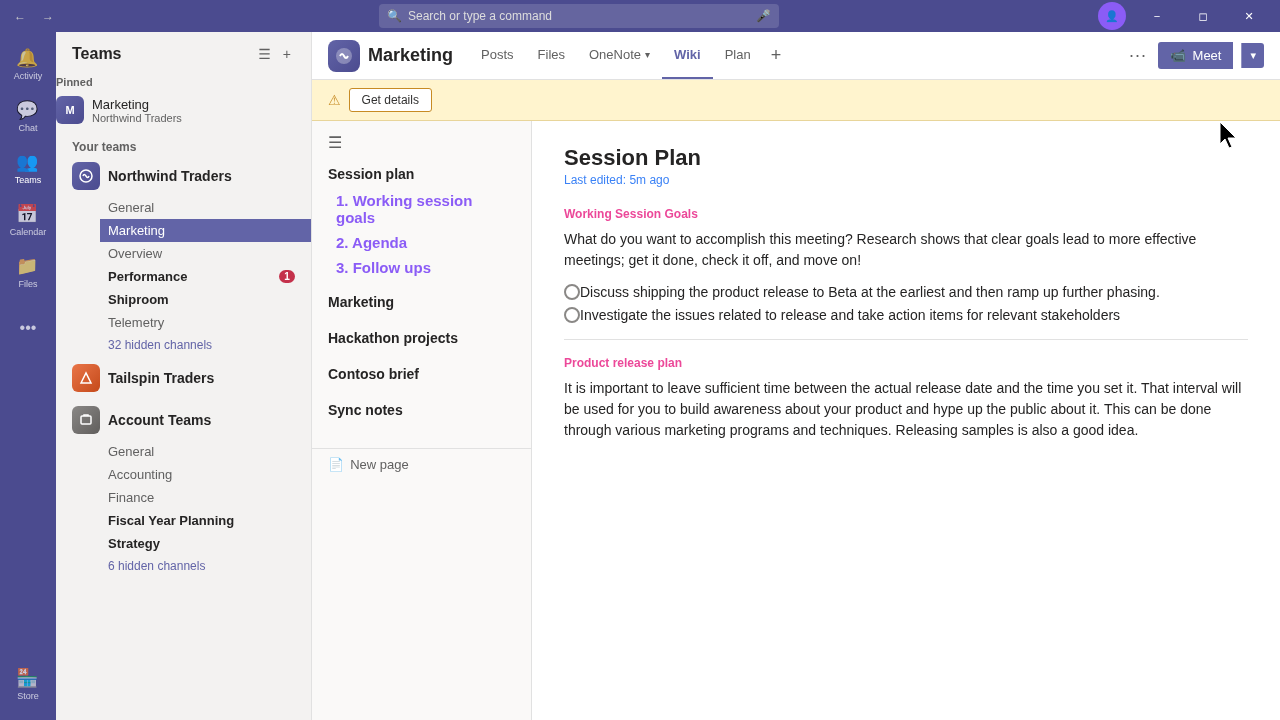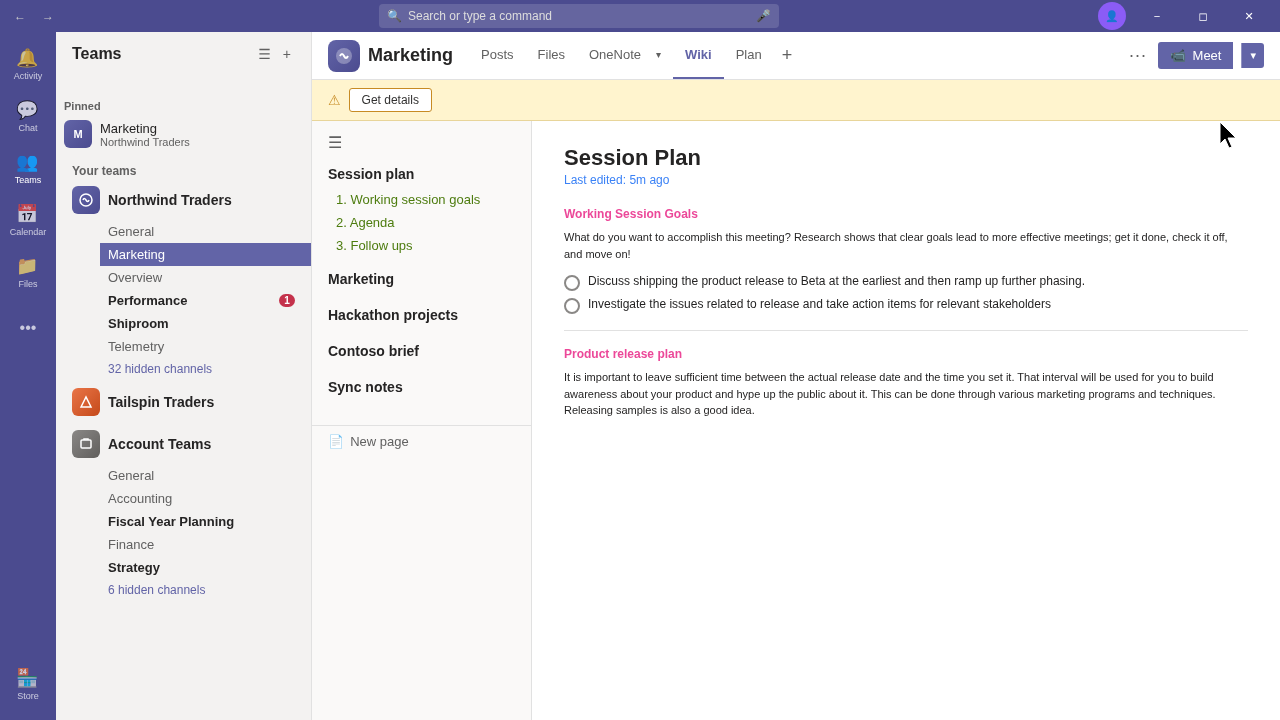--- a/index.html
+++ b/index.html
@@ -58,21 +58,21 @@
       flex-shrink: 0;
       overflow-y: auto;
       border-right: 1px solid #e1e1e1;
     }
     .sidebar-header {
       display: flex; align-items: center; justify-content: space-between;
       padding: 12px 16px 8px; font-size: 16px; font-weight: 600; color: #252424;
     }
     .sidebar-header-actions { display: flex; gap: 4px; }
     .icon-btn { background: none; border: none; cursor: pointer; padding: 2px 4px; color: #616161; font-size: 14px; border-radius: 3px; }
-    .pinned-section { padding: 4px 8px 8px; margin-top: 24px; }
+    .pinned-section { padding: 4px 0 8px; }
     .pinned-label { font-size: 11px; color: #616161; font-weight: 600; margin-bottom: 4px; }
     .pinned-item { display: flex; align-items: center; gap: 8px; padding: 4px 0; cursor: pointer; }
     .team-icon { width: 28px; height: 28px; border-radius: 6px; display: flex; align-items: center; justify-content: center; font-size: 11px; font-weight: 700; color: white; flex-shrink: 0; }
     .team-icon.purple { background: linear-gradient(135deg, #6264a7, #4b4b8f); }
     .pinned-name { font-size: 13px; color: #252424; }
     .pinned-sub { font-size: 11px; color: #616161; }
 
     .your-teams-label { font-size: 12px; color: #616161; font-weight: 600; padding: 4px 16px 2px; }
     .team-group { margin-bottom: 2px; }
     .team-row {
@@ -104,21 +104,21 @@
     }
     .channel-logo { width: 32px; height: 32px; border-radius: 8px; background: linear-gradient(135deg, #6264a7, #4b4b8f); display: flex; align-items: center; justify-content: center; margin-right: 8px; flex-shrink: 0; }
     .channel-logo svg { width: 20px; height: 20px; }
     .channel-title { font-size: 18px; font-weight: 700; color: #252424; margin-right: 16px; }
     .tab-list { display: flex; align-items: center; height: 100%; flex: 1; }
     .tab-item {
       padding: 17px 12px; height: 100%; display: flex; align-items: center; font-size: 13px;
       color: #616161; cursor: pointer; border-bottom: 2px solid transparent; position: relative;
     }
     .tab-item.active { color: #6264a7; border-bottom-color: #6264a7; font-weight: 600; }
-    .tab-item.onenote { display: flex; gap: 15px; }
+    .tab-item.onenote { display: flex; gap: 4px; }
     .tab-add { background: none; border: none; cursor: pointer; padding: 0 8px; color: #616161; font-size: 18px; }
     .header-actions { display: flex; align-items: center; gap: 8px; margin-left: auto; }
     .more-btn { background: none; border: none; cursor: pointer; color: #616161; font-size: 18px; padding: 4px; }
     .meet-btn { background: #6264a7; color: white; border: none; border-radius: 3px 0 0 3px; padding: 6px 12px; font-size: 13px; cursor: pointer; display: flex; align-items: center; gap: 6px; }
     .meet-dropdown { background: #6264a7; color: white; border: none; border-left: 1px solid rgba(255,255,255,0.3); border-radius: 0 3px 3px 0; padding: 6px 8px; cursor: pointer; font-size: 11px; }
 
     
     .warning-banner {
       background: #fff4ce; border-bottom: 1px solid #e8d59a;
       padding: 8px 16px; display: flex; align-items: center; gap: 8px;
@@ -133,32 +133,32 @@
 
     
     .wiki-sidebar {
       width: 220px; border-right: 1px solid #e1e1e1; background: #faf9f8;
       display: flex; flex-direction: column; overflow-y: auto; flex-shrink: 0;
     }
     .wiki-sidebar-header { padding: 12px 16px 8px; display: flex; align-items: center; gap: 8px; }
     .hamburger { background: none; border: none; cursor: pointer; color: #616161; font-size: 16px; }
     .wiki-section { margin-bottom: 8px; }
     .wiki-section-title { font-size: 14px; font-weight: 600; color: #252424; padding: 6px 16px; cursor: pointer; }
-    .wiki-section-item { font-size: 13px; color: #4d7c0f; padding: 4px 16px 4px 24px; cursor: pointer; }
+    .wiki-section-item { font-size: 15px; color: #8b5cf6; padding: 4px 16px 4px 24px; cursor: pointer; font-weight: bold; }
     .wiki-new-page { display: flex; align-items: center; gap: 6px; padding: 8px 16px; font-size: 13px; color: #616161; cursor: pointer; margin-top: auto; border-top: 1px solid #e1e1e1; }
 
     
     .wiki-main { flex: 1; overflow-y: auto; padding: 24px 32px; background: #fff; }
     .wiki-page-title { font-size: 22px; font-weight: 700; color: #252424; margin-bottom: 2px; }
     .wiki-last-edited { font-size: 12px; color: #3b82f6; margin-bottom: 20px; }
     .wiki-section-heading { font-size: 12px; font-weight: 700; color: #ec4899; margin-bottom: 8px; margin-top: 12px; }
     .wiki-divider { border: none; border-top: 1px solid #e1e1e1; margin: 16px 0; }
-    .wiki-para { font-size: 11px; color: #252424; line-height: 1.5; margin-bottom: 12px; }
+    .wiki-para { font-size: 14px; color: #252424; line-height: 1.5; margin-bottom: 12px; }
     .wiki-checklist { list-style: none; margin-bottom: 12px; }
-    .wiki-checklist li { display: flex; align-items: flex-start; gap: 8px; font-size: 12px; color: #252424; margin-bottom: 6px; }
+    .wiki-checklist li { display: flex; align-items: center; font-size: 14px; color: #252424; margin-bottom: 6px; }
     .wiki-checkbox { width: 16px; height: 16px; border-radius: 50%; border: 2px solid #8a8886; flex-shrink: 0; margin-top: 1px; }
 
     
     ::-webkit-scrollbar { width: 6px; }
     ::-webkit-scrollbar-track { background: transparent; }
     ::-webkit-scrollbar-thumb { background: #c0bfbe; border-radius: 3px; }
   </style>
 </head>
 <body>
 
@@ -284,22 +284,22 @@
               <rect x="3" y="4" width="10" height="8" rx="1" fill="none" stroke="white" stroke-width="1.5"></rect>
               <path d="M6 4 V3 H10 V4" fill="none" stroke="white" stroke-width="1.5"></path>
             </svg>
         </div>
         <span class="team-name">Account Teams</span>
         <button class="icon-btn team-more">•••</button>
       </div>
       <div class="channel-list">
         <div class="channel-item">General</div>
         <div class="channel-item">Accounting</div>
+        <div class="channel-item">Finance</div>
         <div class="channel-item bold">Fiscal Year Planning</div>
-        <div class="channel-item">Finance</div>
         <div class="channel-item bold">Strategy</div>
         <div class="hidden-channels">6 hidden channels</div>
       </div>
     </div>
   </div>
 
   <div class="main-content">
 
     <div class="channel-header">
       <div class="channel-logo">

